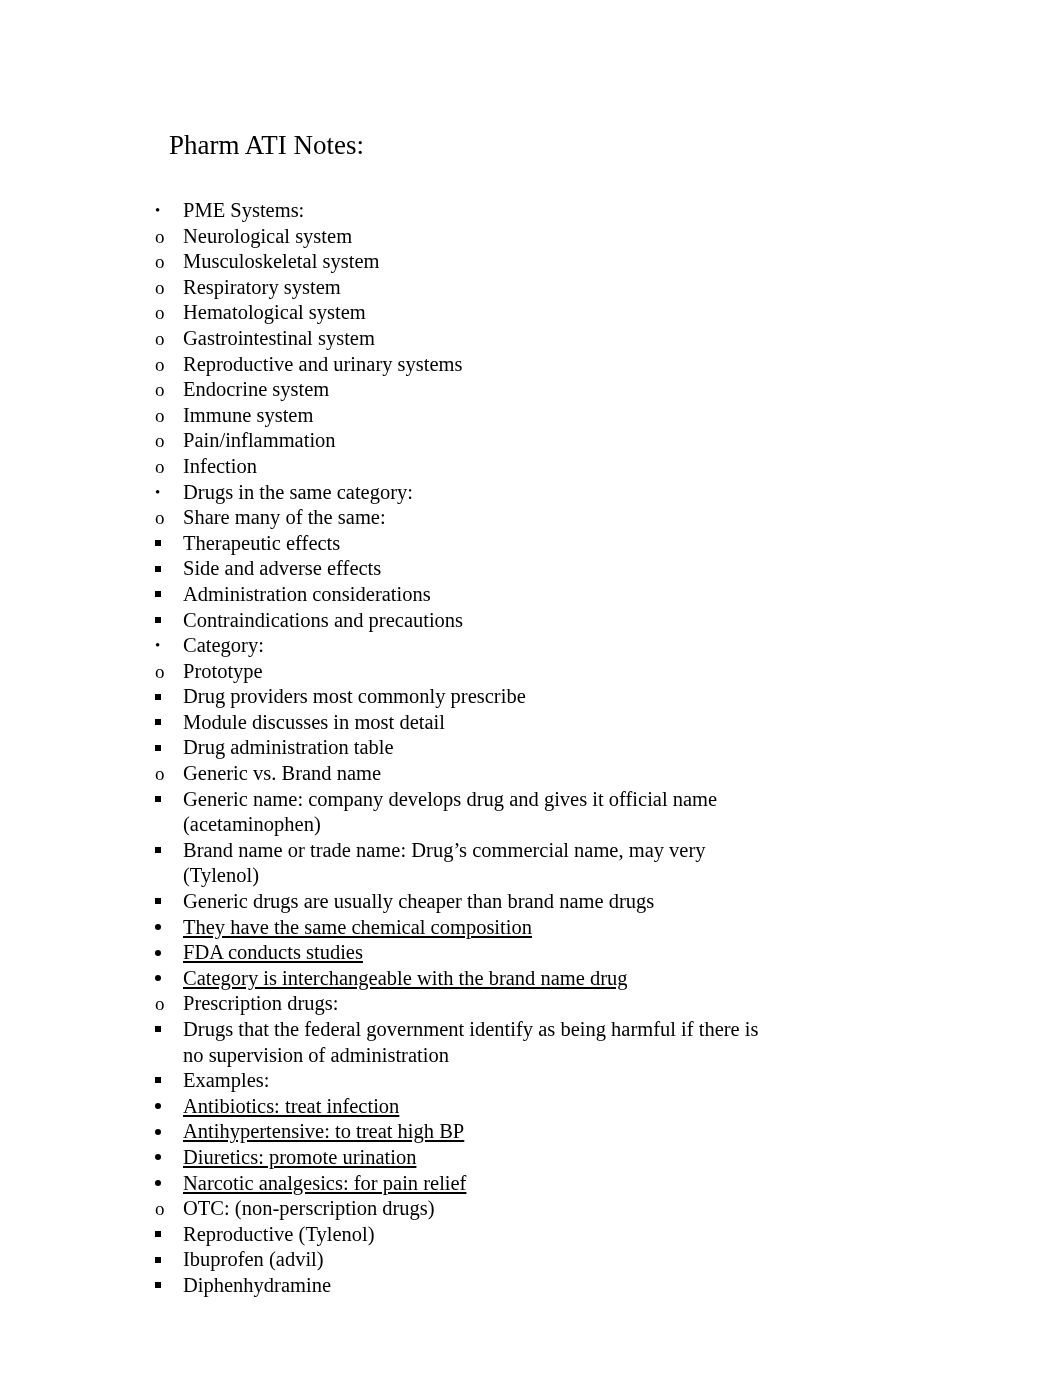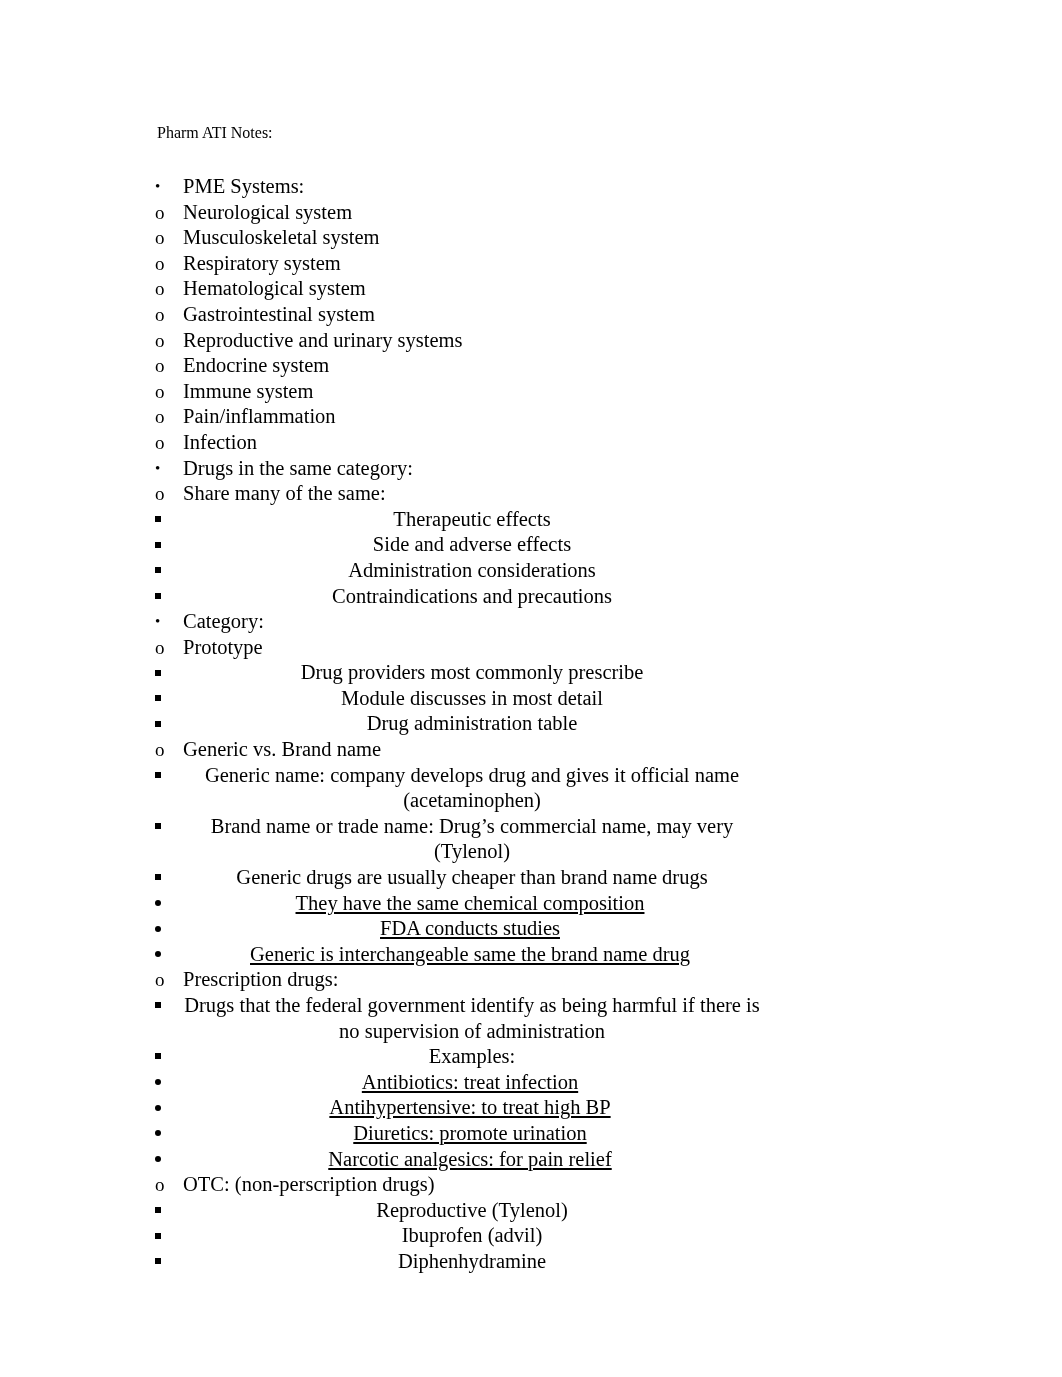--- a/index.html
+++ b/index.html
@@ -18,23 +18,23 @@
   .page {
     position: relative;
     width: 1062px;
     height: 1377px;
     background: #ffffff;
     box-sizing: border-box;
     padding: 118px 155px 0 155px;
   }
 
   .doc-title {
-    font-size: 16px;
+    font-size: 27px;
     line-height: 26px;
-    margin: 2px;
+    margin: 14px;
     padding: 0;
     white-space: pre;
   }
 
   .spacer-line {
     height: 26px;
   }
 
   ul.outline {
     list-style: none;
@@ -106,21 +106,20 @@
 
   
   .lvl-1 { margin-left: 2px;   }
   .lvl-2 { margin-left: 67px;  }
   .lvl-3 { margin-left: 130px; }
   .lvl-4 { margin-left: 193px; text-decoration: underline; }
 
   .lvl-3 > .row > .text,
   .lvl-4 > .row > .text {
     max-width: 574px;
-    text-align: center;
   }
   .lvl-3 > .row > .text { max-width: 578px; }
 </style>
 </head>
 <body>
 
 <div class="page">
   <div class="doc-title">Pharm ATI Notes:</div>
 
   <div class="spacer-line"></div>
@@ -298,21 +297,21 @@
                   </li>
                   <li class="node lvl-4">
                     <div class="row">
                       <span class="bullet dot"><span></span></span>
                       <span class="text">FDA conducts studies</span>
                     </div>
                   </li>
                   <li class="node lvl-4">
                     <div class="row">
                       <span class="bullet dot"><span></span></span>
-                      <span class="text">Generic is interchangeable same the brand name drug</span>
+                      <span class="text">Category is interchangeable with the brand name drug</span>
                     </div>
                   </li>
                 </ul>
               </li>
             </ul>
           </li>
           <li class="node lvl-2">
             <div class="row">
               <span class="bullet circle">o</span>
               <span class="text">Prescription drugs:</span>

